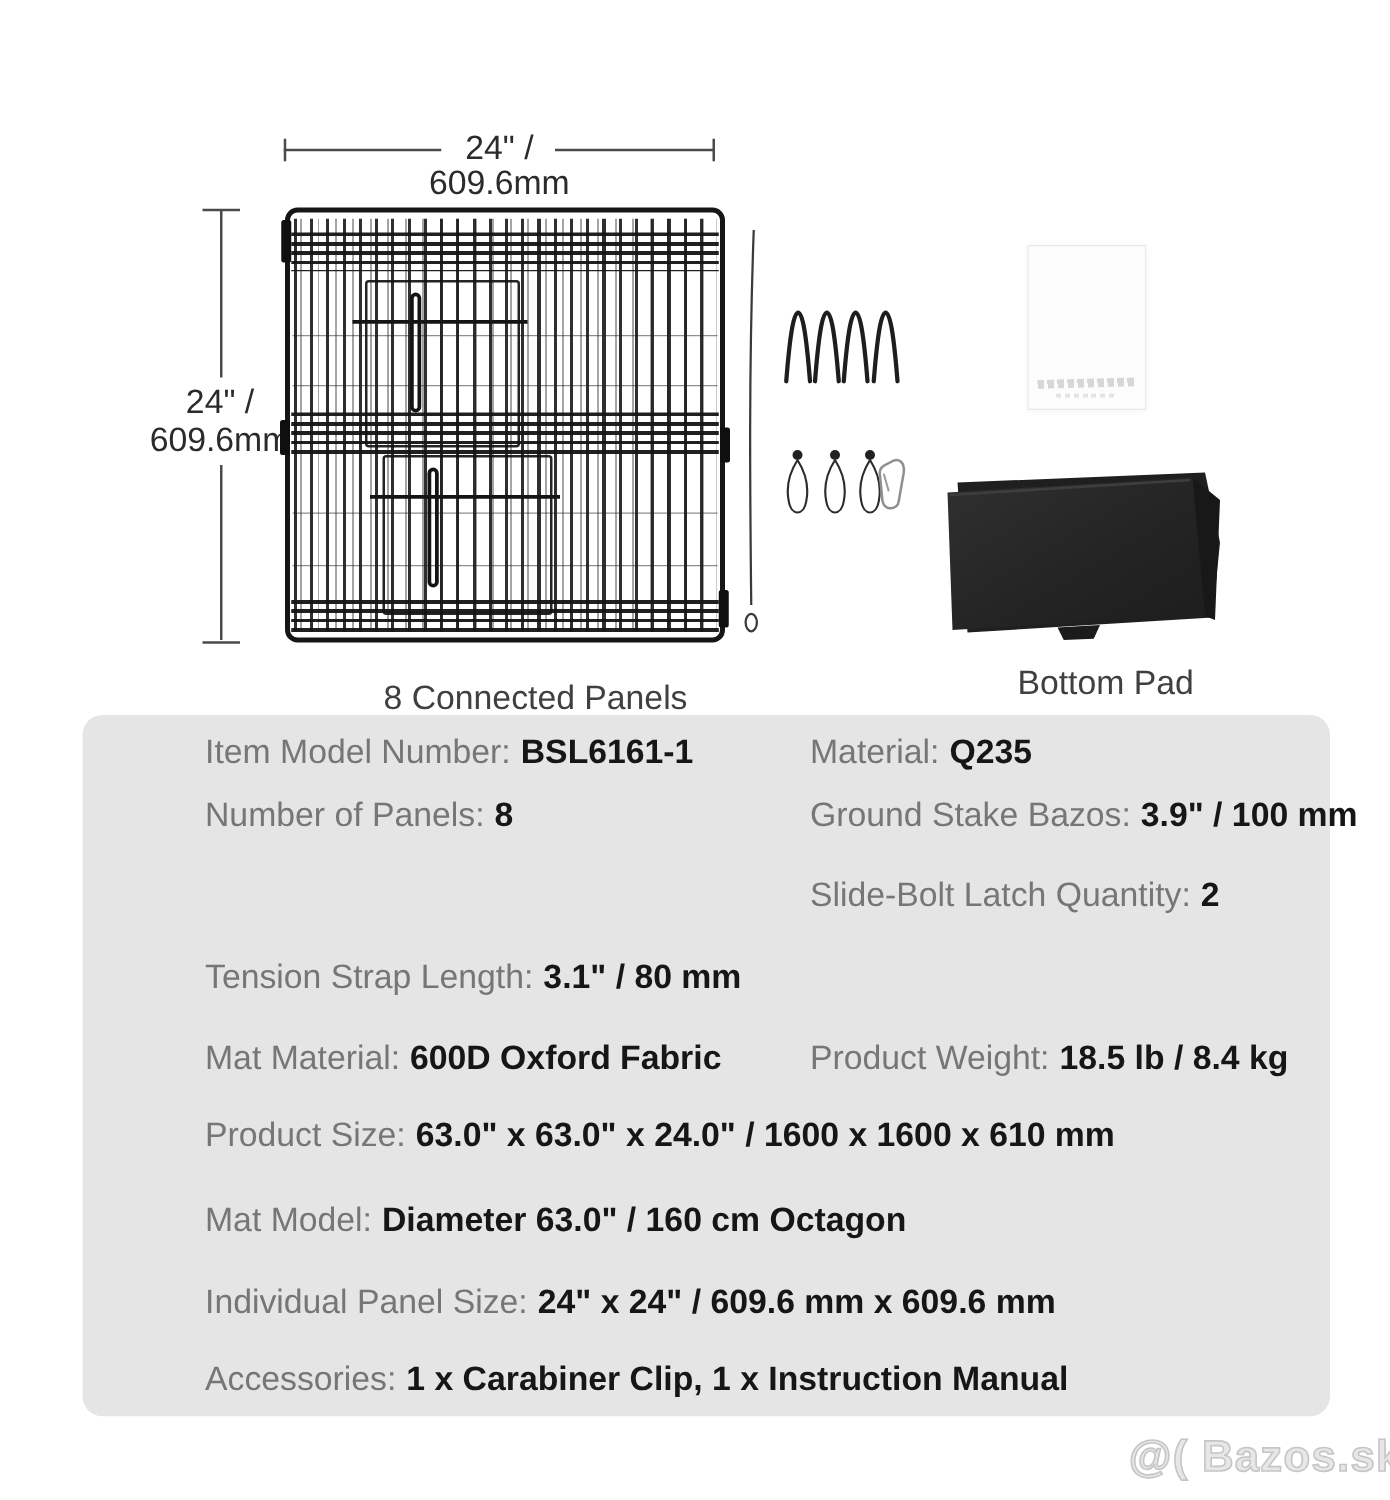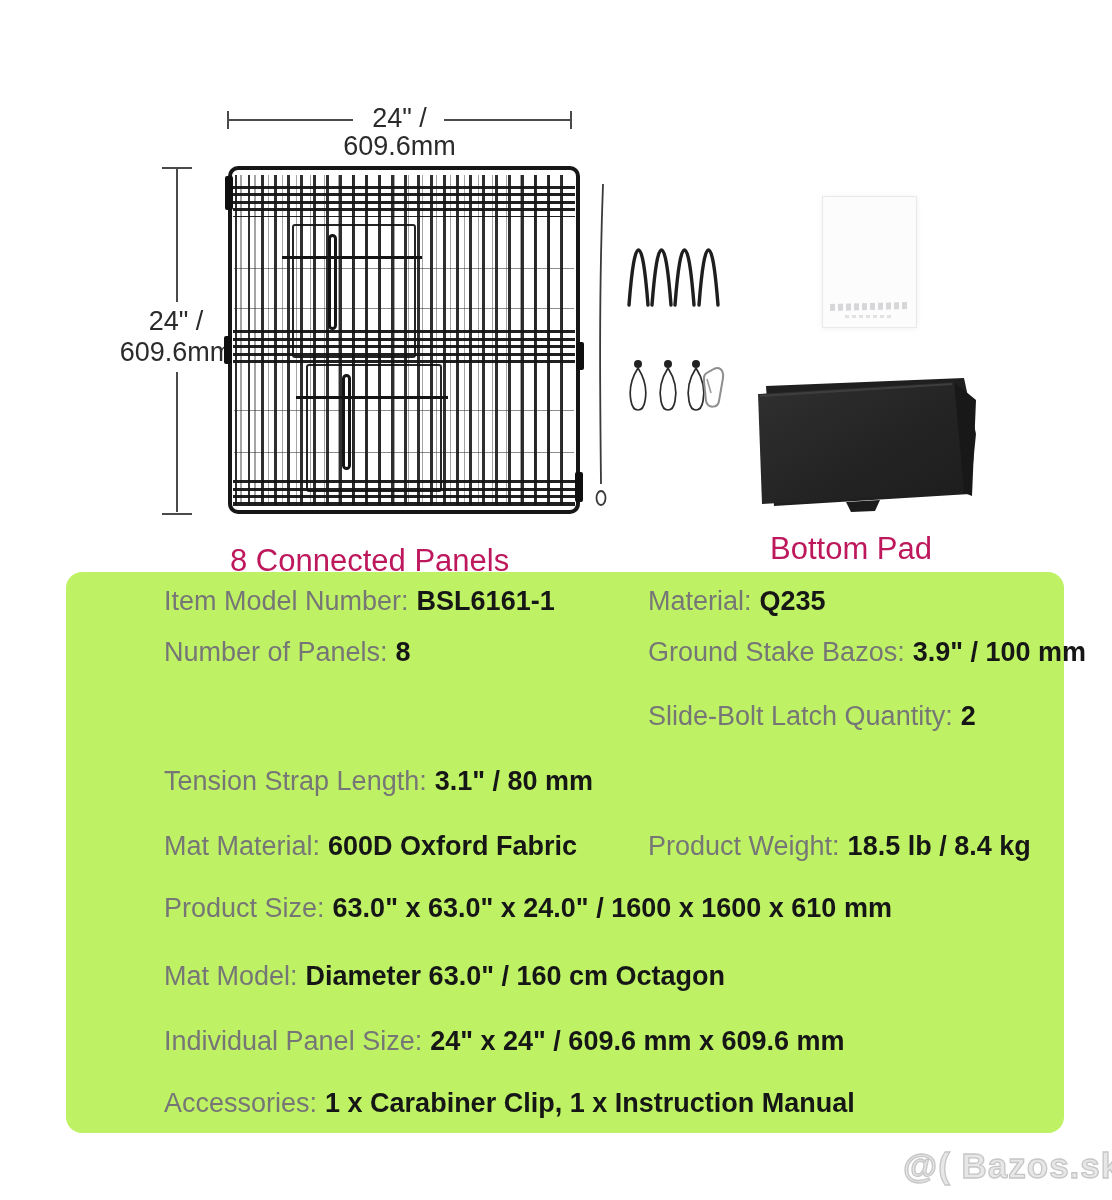--- a/index.html
+++ b/index.html
@@ -62,27 +62,27 @@
           background:#fcfcfd;border:1px solid #e9e9ec;box-shadow:0 1px 6px rgba(0,0,0,.06);}
   .manual .squiggle{position:absolute;left:7px;right:7px;bottom:17px;height:7px;
           background:repeating-linear-gradient(90deg,#d7d7d9 0 5px, rgba(0,0,0,0) 5px 8px);
           transform:rotate(-1.5deg);}
   .manual .squiggle2{position:absolute;left:22px;right:22px;bottom:9px;height:3px;
           background:repeating-linear-gradient(90deg,#e2e2e4 0 4px, rgba(0,0,0,0) 4px 7px);}
 
   .pad-svg{position:absolute;left:748px;top:372px;}
 
   
-  .caption{position:absolute;font-size:31px;color:#be185d;text-align:left;white-space:nowrap;}
+  .caption{position:absolute;font-size:27px;color:#404040;text-align:right;white-space:nowrap;}
   .caption-panels{left:230px;top:543px;width:320px;}
   .caption-pad{left:770px;top:531px;width:185px;}
 
   
   .spec-panel{position:absolute;left:66px;top:572px;width:998px;height:561px;
-              background:#bef264;border-radius:16px;}
+              background:#e5e5e5;border-radius:16px;}
   .row{position:absolute;left:0;width:100%;height:32px;font-size:27px;line-height:32px;white-space:nowrap;}
   .cell{position:absolute;white-space:nowrap;}
   .c1{left:98px;}
   .c2{left:582px;}
   .lbl{color:#767676;}
   .val{color:#161616;font-weight:700;margin-left:8px;}
 
   
   .watermark{position:absolute;left:903px;top:1146px;font-size:35px;font-weight:700;
              letter-spacing:1px;color:#e7e7e7;-webkit-text-stroke:1.3px #c6c6c6;white-space:nowrap;}

